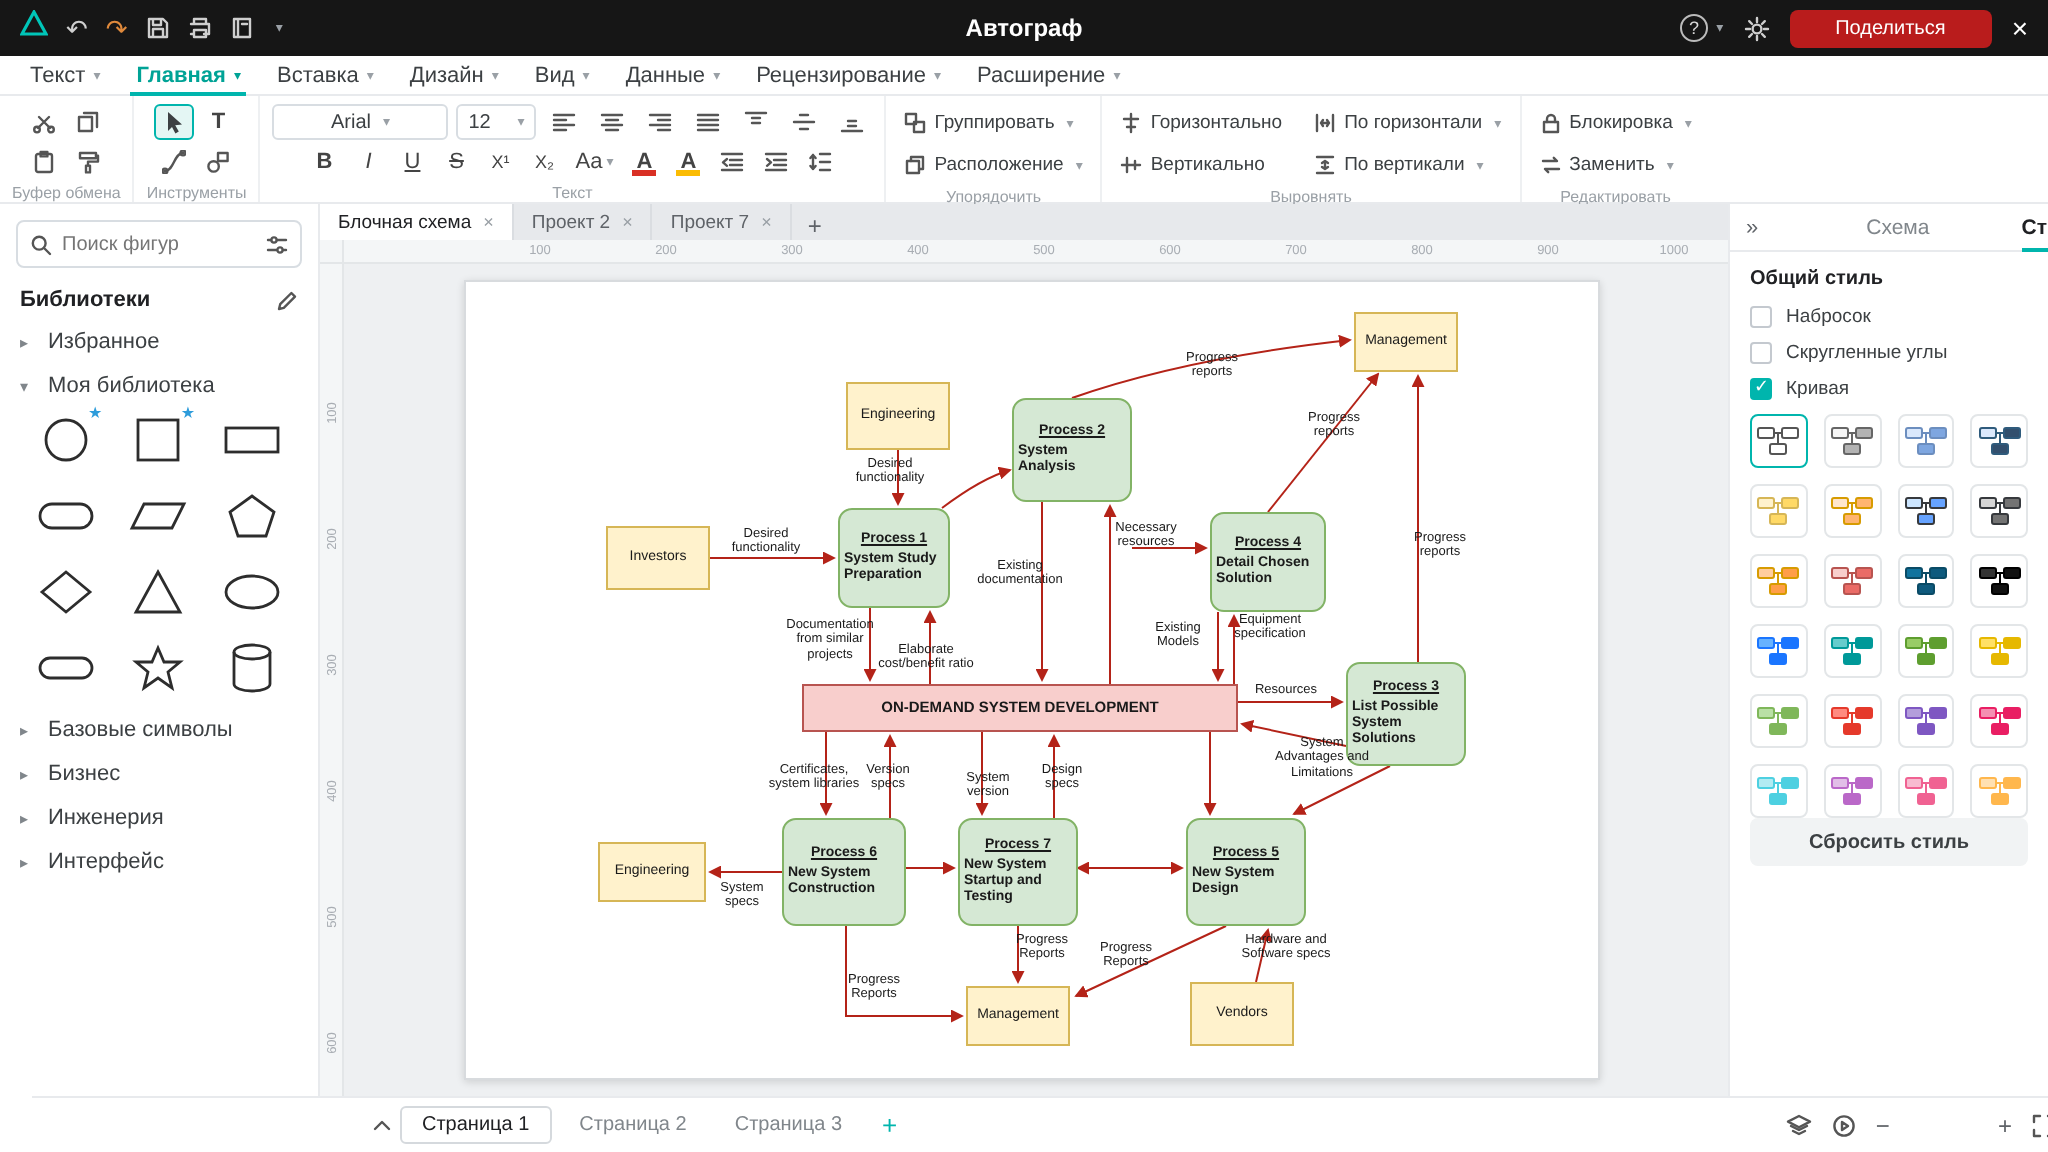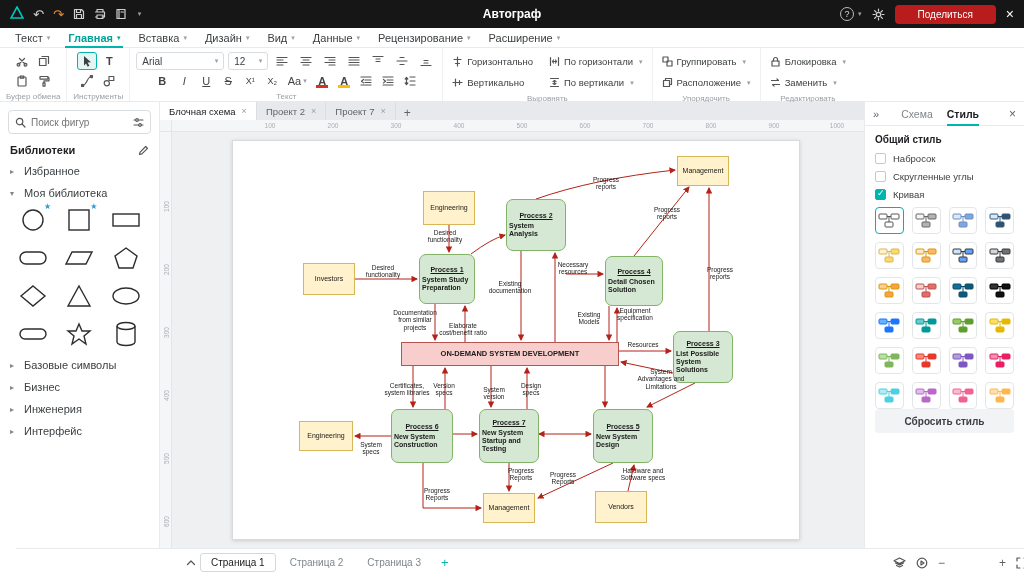--- a/index.html
+++ b/index.html
@@ -34,21 +34,21 @@
   .tbtn.txt { font-size:11px; }
   .tbtn.b { font-weight:bold; }
   .tbtn.i { font-style:italic; }
   .tbtn.u { text-decoration:underline; }
   .tbtn.s { text-decoration:line-through; }
   .tbtn.colA { position:relative; font-weight:bold; }
   .tbtn.colA::after { content:""; position:absolute; left:4px; right:4px; bottom:2px; height:3px; }
   .tbtn.colA.red::after { background:#d93025; }
   .tbtn.colA.yel::after { background:#fbbc04; }
   .select { height:18px; border:1px solid #d8dde2; border-radius:3px; display:flex; align-items:center; gap:4px; padding:0 5px; font-size:10px; color:#3c4043; cursor:pointer; }
-  .select.font { width:88px; justify-content:space-between; }
+  .select.font { width:88px; justify-content:center; }
   .select.size { width:40px; justify-content:space-between; }
   .cols { display:flex; gap:10px; }
   .col { display:flex; flex-direction:column; }
   .abtn { display:flex; align-items:center; gap:4px; font-size:9.5px; color:#3c4043; height:21px; padding:0 3px; cursor:pointer; white-space:nowrap; }
   .abtn svg { flex:none; }
 
   
   .sidebar { position:absolute; left:0; top:102px; width:160px; height:446px; background:#fff; border-right:1px solid #e8eaed; overflow:hidden; }
   .search { margin:8px 8px 6px 8px; height:24px; border:1px solid #d8dde2; border-radius:4px; display:flex; align-items:center; padding:0 6px; gap:5px; }
   .search input { border:none; outline:none; flex:1; min-width:0; font-size:10px; color:#3c4043; font-family:inherit; }
@@ -83,21 +83,21 @@
   .n-process .ttl { font-weight:bold; text-decoration:underline; }
   .n-process .nm { font-weight:bold; margin-top:2px; }
   .n-bar { background:#f8cecc; border:1px solid #b85450; font-weight:bold; font-size:7.5px; }
   .elabel { position:absolute; transform:translate(-50%,-50%); font-size:6.5px; color:#1a1a1a; text-align:center; line-height:1.12; }
 
   
   .rpanel { position:absolute; left:864px; top:102px; width:160px; height:446px; background:#fff; border-left:1px solid #e8eaed; }
   .rp-head { height:24px; display:flex; align-items:center; border-bottom:1px solid #e8eaed; padding:0 8px; gap:8px; }
   .rp-collapse { font-size:11px; color:#5f6368; cursor:pointer; }
   .rp-tabs { display:flex; gap:14px; margin-left:14px; flex:1; }
-  .rp-tab { position:relative; font-size:10.5px; color:#80868b; height:24px; display:flex; align-items:center; cursor:pointer; }
+  .rp-tab { position:relative; font-size:10.5px; color:#80868b; height:24px; display:flex; align-items:center; cursor:pointer;margin-left:32px; }
   .rp-tab.active { color:#202124; font-weight:bold; }
   .rp-tab.active::after { content:""; position:absolute; left:0; right:0; bottom:0; height:2px; background:#00b5ad; }
   .rp-close { font-size:12px; color:#5f6368; cursor:pointer; }
   .rp-body { padding:8px 10px; }
   .rp-title { font-size:10px; font-weight:bold; color:#202124; margin-bottom:8px; }
   .chkrow { display:flex; align-items:center; gap:7px; margin-bottom:7px; cursor:pointer; }
   .chkbox { width:11px; height:11px; border:1px solid #c4c9cf; border-radius:2px; background:#fff; flex:none; position:relative; }
   .chkrow.checked .chkbox { background:#00b5ad; border-color:#00b5ad; }
   .chkrow.checked .chkbox::after { content:"✓"; position:absolute; left:1px; top:-2px; font-size:9px; color:#fff; }
   .chklabel { font-size:9.5px; color:#3c4043; }
@@ -329,20 +329,42 @@
               <path d="M1 2h10M5 5h6M5 7.5h6M1 10h10M1.5 4.5l2 1.7-2 1.7"></path>
             </svg>
           </span>
         <span class="tbtn">
             <svg class="ic" width="12" height="12" viewBox="0 0 12 12">
               <path d="M6 2h5M6 6h5M6 10h5M2.5 2.5v7M1.2 4L2.5 2.5 3.8 4M1.2 8L2.5 9.5 3.8 8"></path>
             </svg>
           </span>
       </div>
       <div class="tlabel">Текст</div>
+    </div>
+
+    <div class="tg">
+      <div class="col">
+        <div class="abtn">
+            <svg class="ic" width="11" height="11" viewBox="0 0 11 11">
+              <rect x="1" y="1" width="5" height="5"></rect>
+              <rect x="5" y="5" width="5" height="5"></rect>
+            </svg>
+            <span>Группировать</span>
+            <span class="car">▾</span>
+          </div>
+        <div class="abtn">
+            <svg class="ic" width="11" height="11" viewBox="0 0 11 11">
+              <rect x="1.5" y="3.5" width="6" height="6"></rect>
+              <path d="M3.5 3.5v-2h6v6h-2"></path>
+            </svg>
+            <span>Расположение</span>
+            <span class="car">▾</span>
+          </div>
+      </div>
+      <div class="tlabel">Упорядочить</div>
     </div>
 
     <div class="tg">
       <div class="cols">
         <div class="col">
           <div class="abtn">
               <svg class="ic" width="11" height="11" viewBox="0 0 11 11">
                 <path d="M5.5 1v9M2 3.5h7M3.5 7.5h4"></path>
               </svg>
               <span>Горизонтально</span>
@@ -365,42 +387,20 @@
           <div class="abtn">
               <svg class="ic" width="11" height="11" viewBox="0 0 11 11">
                 <path d="M1.5 1.5h8M1.5 9.5h8M5.5 3.5v4M4 4.5l1.5-1 1.5 1M4 6.5l1.5 1 1.5-1"></path>
               </svg>
               <span>По вертикали</span>
               <span class="car">▾</span>
             </div>
         </div>
       </div>
       <div class="tlabel">Выровнять</div>
-    </div>
-
-    <div class="tg">
-      <div class="col">
-        <div class="abtn">
-            <svg class="ic" width="11" height="11" viewBox="0 0 11 11">
-              <rect x="1" y="1" width="5" height="5"></rect>
-              <rect x="5" y="5" width="5" height="5"></rect>
-            </svg>
-            <span>Группировать</span>
-            <span class="car">▾</span>
-          </div>
-        <div class="abtn">
-            <svg class="ic" width="11" height="11" viewBox="0 0 11 11">
-              <rect x="1.5" y="3.5" width="6" height="6"></rect>
-              <path d="M3.5 3.5v-2h6v6h-2"></path>
-            </svg>
-            <span>Расположение</span>
-            <span class="car">▾</span>
-          </div>
-      </div>
-      <div class="tlabel">Упорядочить</div>
     </div>
 
     <div class="tg" style="border-right:none">
       <div class="col">
         <div class="abtn">
             <svg class="ic" width="11" height="11" viewBox="0 0 11 11">
               <rect x="2" y="5" width="7" height="5"></rect>
               <path d="M3.5 5V3.5a2 2 0 0 1 4 0V5"></path>
             </svg>
             <span>Блокировка</span>

